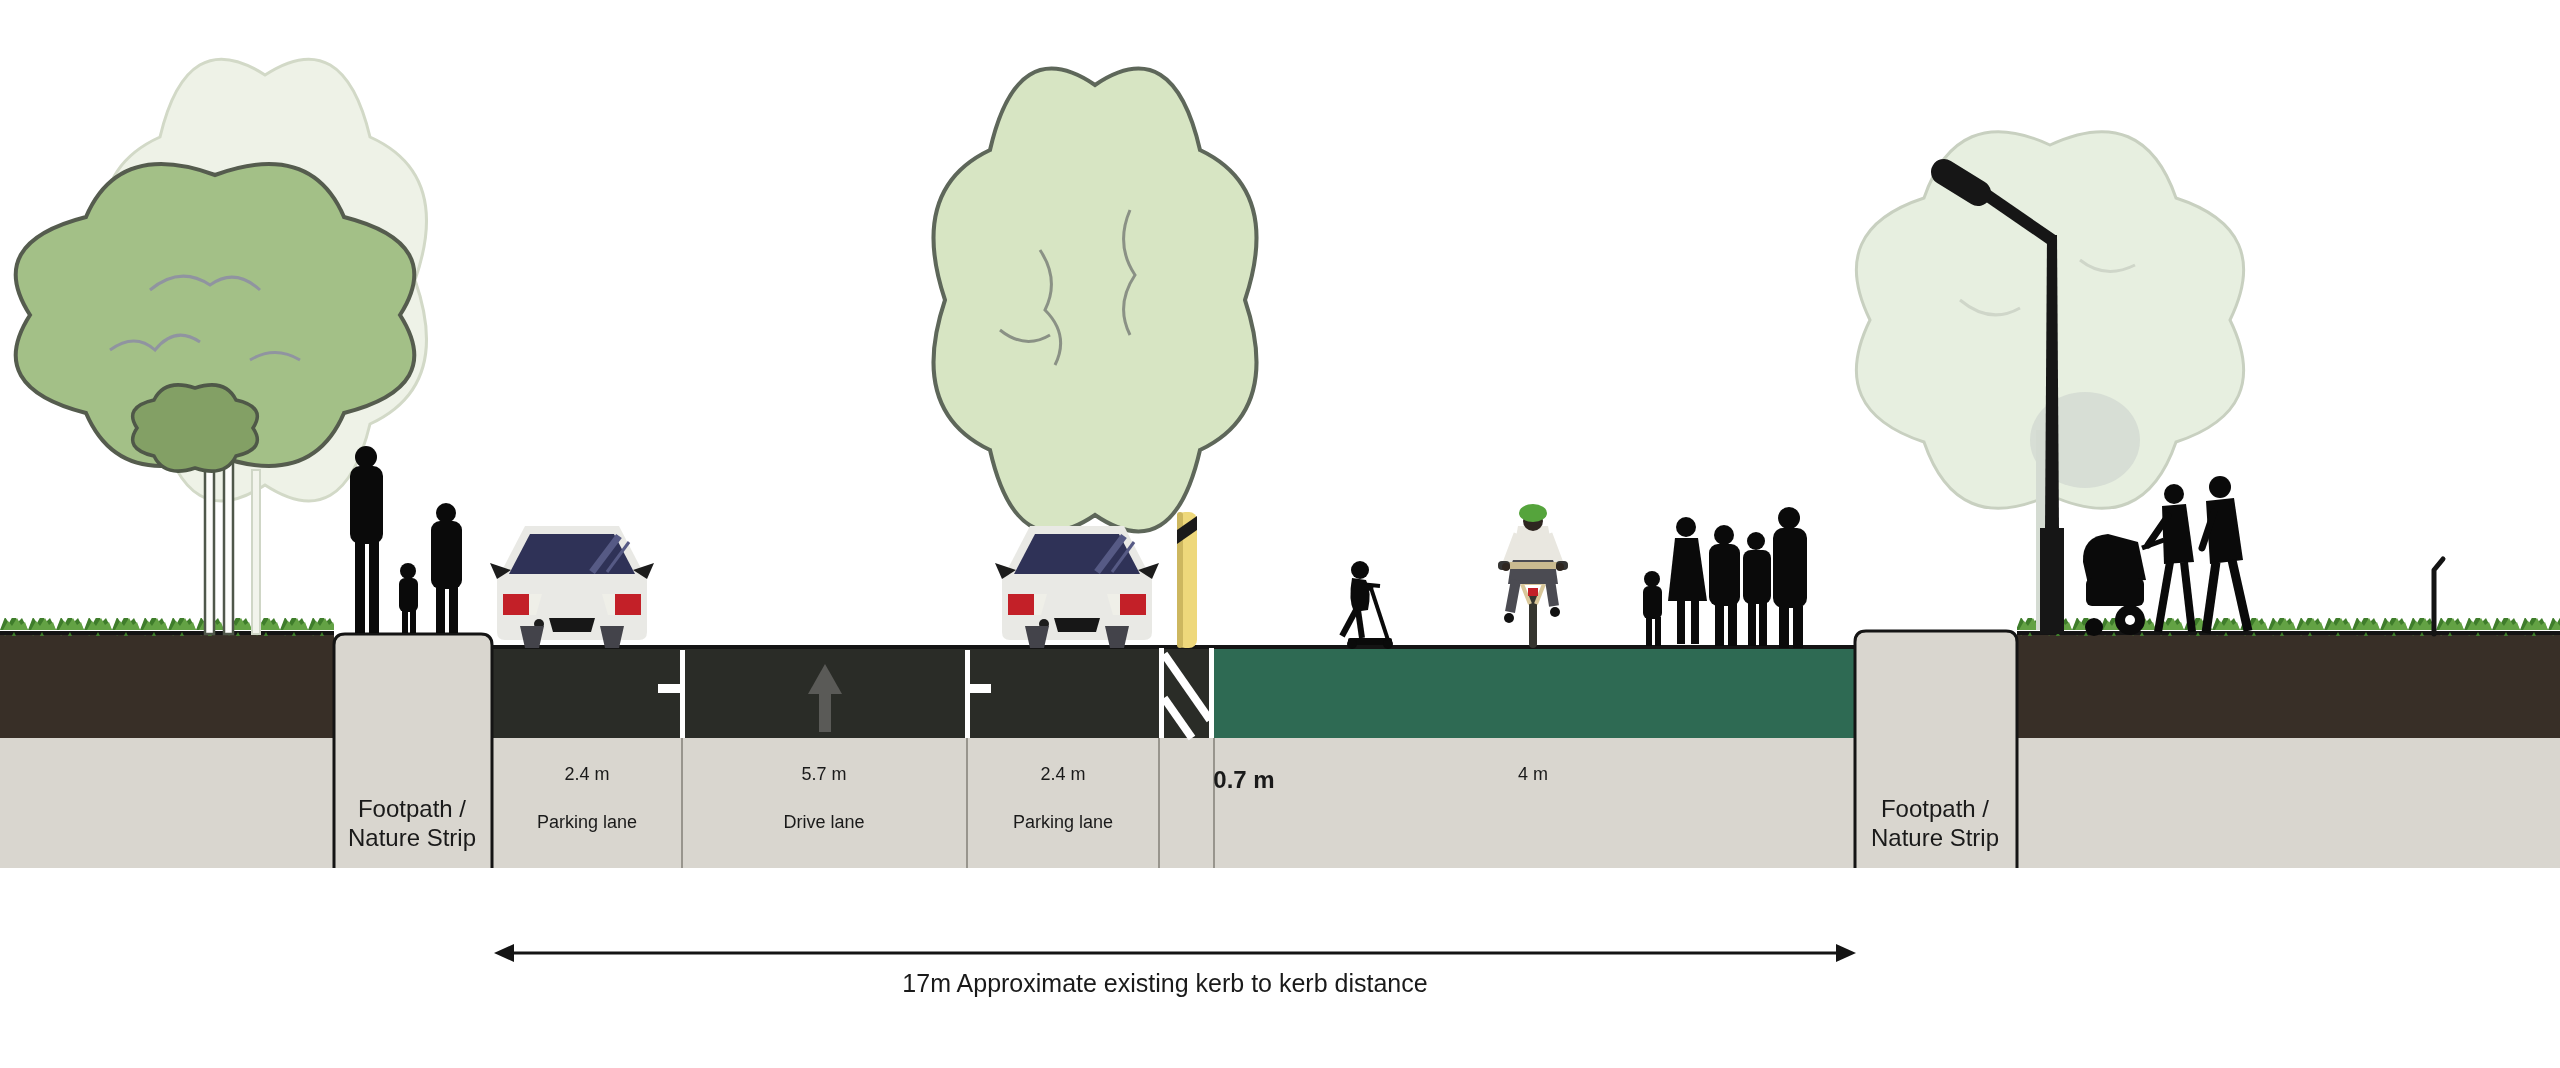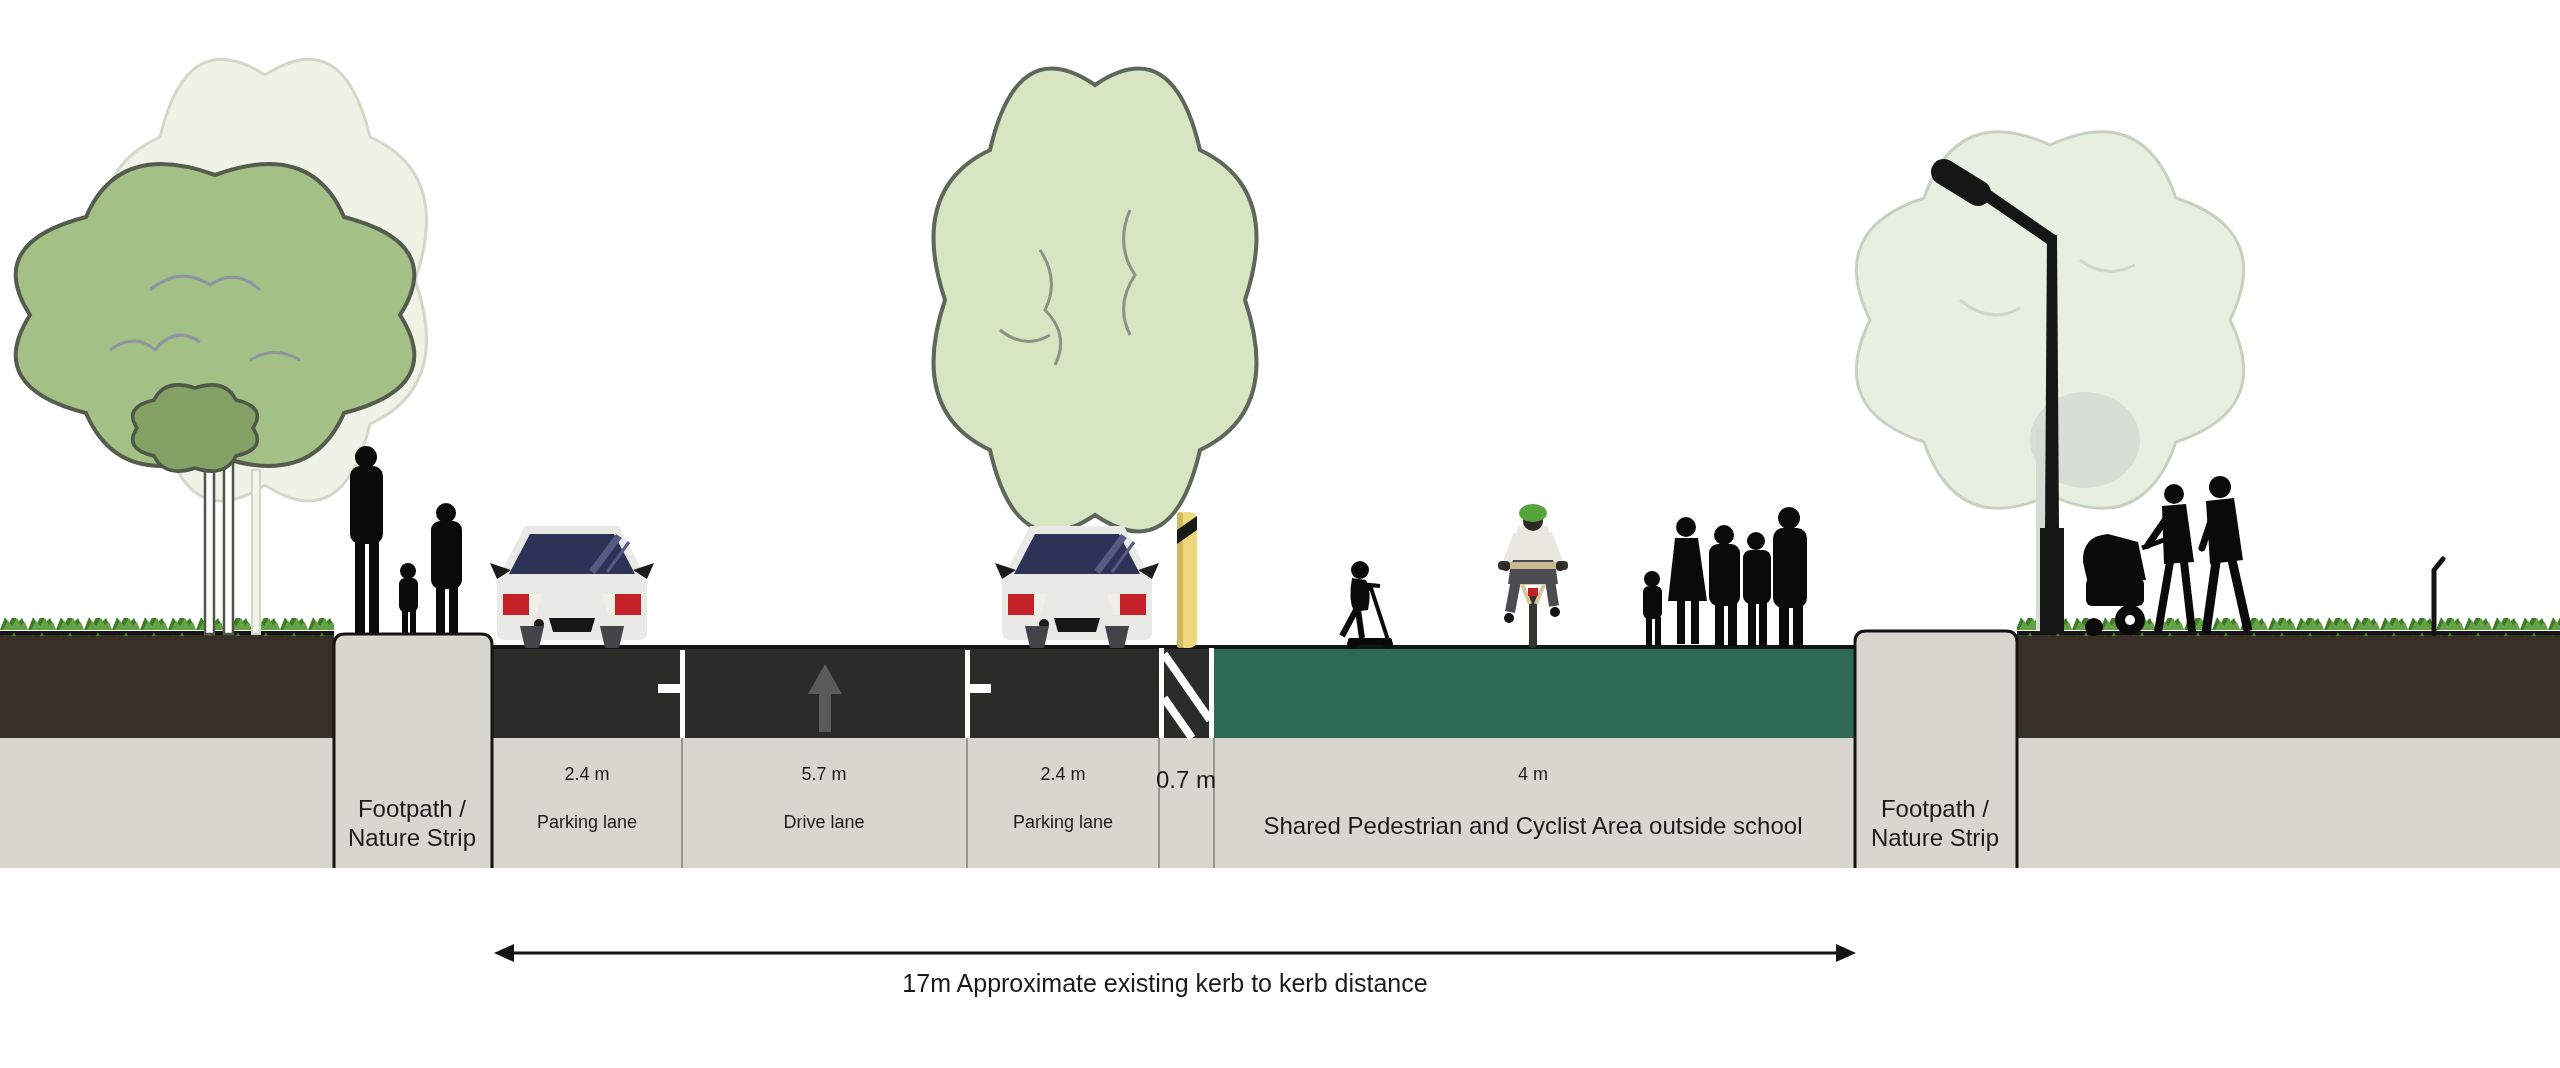--- a/index.html
+++ b/index.html
@@ -232,23 +232,22 @@
 
 <div class="lbl meas" style="left:437px;width:300px;">2.4 m</div>
 <div class="lbl lane-name" style="left:437px;width:300px;">Parking lane</div>
 
 <div class="lbl meas" style="left:674px;width:300px;">5.7 m</div>
 <div class="lbl lane-name" style="left:674px;width:300px;">Drive lane</div>
 
 <div class="lbl meas" style="left:913px;width:300px;">2.4 m</div>
 <div class="lbl lane-name" style="left:913px;width:300px;">Parking lane</div>
 
-<div class="lbl buffer-meas" style="left:1126px;width:120px;">0.7 m</div>
+<div class="lbl buffer-meas" style="left:1184px;width:120px;font-weight:bold;">0.7 m</div>
 
 <div class="lbl meas" style="left:1383px;width:300px;">4 m</div>
-<div class="lbl shared-name" style="left:1233px;width:600px;">Shared Pedestrian and Cyclist Area outside school</div>
 
 <div class="lbl fp1" style="left:1785px;width:300px;">Footpath /</div>
 <div class="lbl fp2" style="left:1785px;width:300px;">Nature Strip</div>
 
 <div class="annot">17m Approximate existing kerb to kerb distance</div>
 
 </div>
 
 </body></html>

